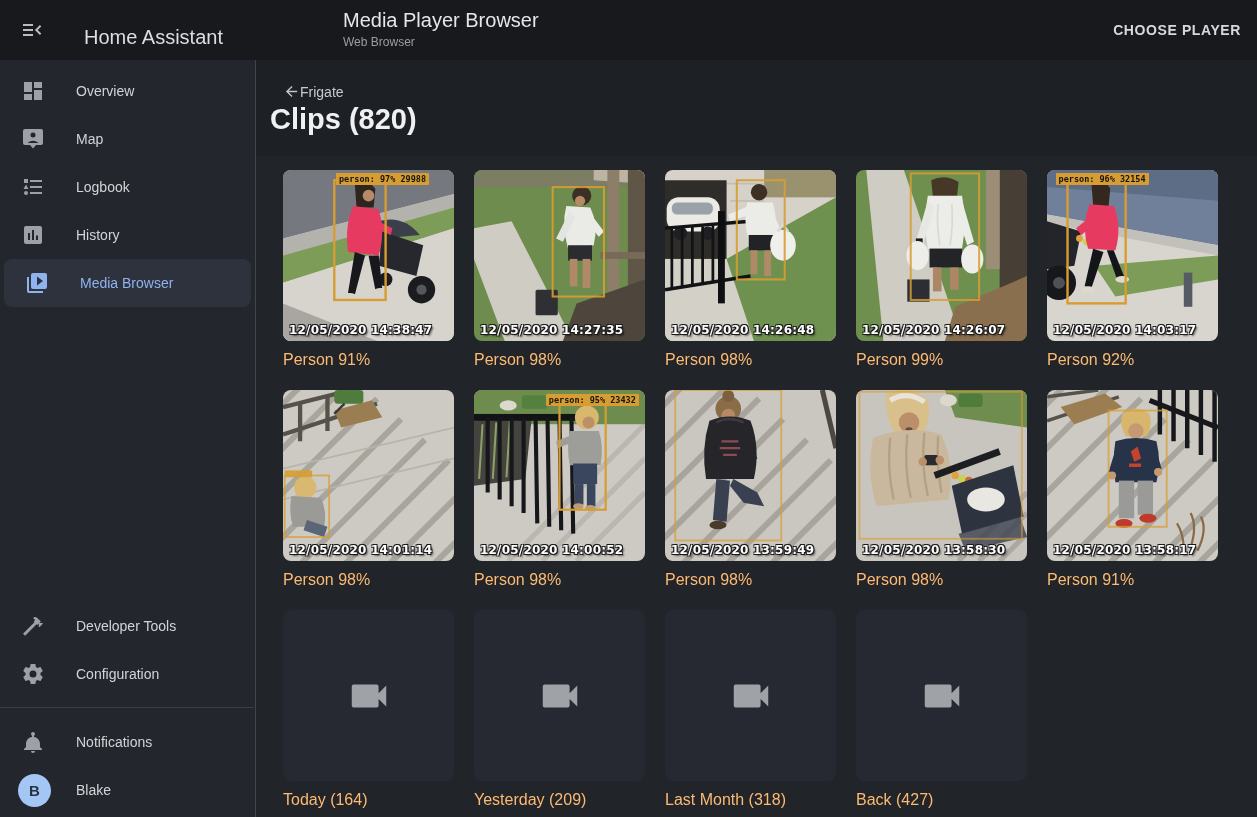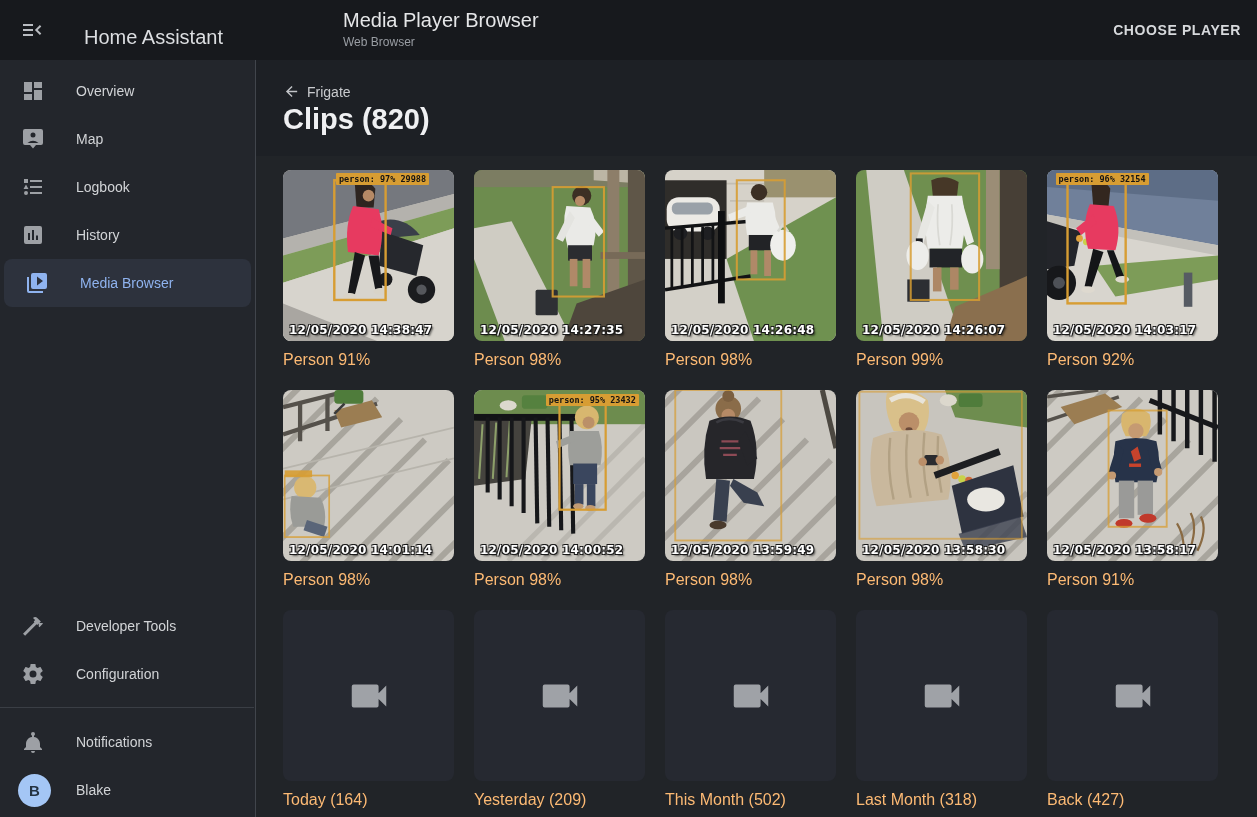--- a/index.html
+++ b/index.html
@@ -28,24 +28,24 @@
   .nav-item.selected .nav-icon{color:#8fb3ef;}
   #nav-items{padding-top:7px;}
   .nav-bottom{position:absolute;left:0;right:1px;bottom:0;padding-bottom:3px;}
   .nav-divider{border:none;border-top:1px solid #3a3e45;margin:9px 0 10px 0;}
   .avatar{width:33px;height:33px;border-radius:50%;background:#a4c6f5;color:#253342;font-size:15px;
     font-weight:700;display:flex;align-items:center;justify-content:center;flex:0 0 33px;margin-left:-3px;}
   .profile .nav-label{margin-left:25px;}
 
   
   .main-header{position:absolute;left:256px;right:0;top:60px;height:96px;background:#1d2025;}
-  .breadcrumb{position:absolute;left:27px;top:23px;display:flex;align-items:center;gap:7px;
+  .breadcrumb{position:absolute;left:27px;top:23px;display:flex;align-items:center;
     color:#c9cbce;font-size:14px;cursor:pointer;}
   .breadcrumb .bc-icon{width:17px;height:17px;color:#c2c4c8;}
-  .page-title{position:absolute;left:27px;top:43px;margin:0;font-size:29px;font-weight:700;color:#eff0f2;}
+  .page-title{position:absolute;left:14px;top:43px;margin:0;font-size:29px;font-weight:700;color:#eff0f2;}
   .content{position:absolute;left:256px;right:0;top:156px;bottom:0;background:#212428;}
   .grid{position:absolute;left:27px;top:14px;display:grid;grid-template-columns:repeat(5,171px);
     column-gap:20px;row-gap:19px;}
   .cell{width:171px;cursor:pointer;}
   .thumb{position:relative;width:171px;height:171px;border-radius:8px;overflow:hidden;background:#2a2d33;}
   .thumb svg.sc{position:absolute;inset:0;width:100%;height:100%;}
   .thumb.folder{display:flex;align-items:center;justify-content:center;background:#262931;}
   .thumb.folder .vid-icon{width:46px;height:46px;color:#9fa2a7;}
   .cell-label{margin-top:8px;font-size:16px;line-height:22px;color:#fdba74;white-space:nowrap;}
   .ts{position:absolute;left:6px;bottom:4px;z-index:3;font-family:"DejaVu Sans",sans-serif;
@@ -546,34 +546,26 @@
               </svg></span>
           </div>
           <div class="cell-label">Yesterday (209)</div>
         </div>
         <div class="cell">
           <div class="thumb folder">
             <span class="vid-icon"><svg viewBox="0 0 24 24" width="46" height="46" fill="currentColor">
                 <path d="M17,10.5V7A1,1 0 0,0 16,6H4A1,1 0 0,0 3,7V17A1,1 0 0,0 4,18H16A1,1 0 0,0 17,17V13.5L21,17.5V6.5L17,10.5Z"></path>
               </svg></span>
           </div>
-          <div class="cell-label">This Month (502)</div>
+          <div class="cell-label">Last Month (318)</div>
         </div>
         <div class="cell">
           <div class="thumb folder">
             <span class="vid-icon"><svg viewBox="0 0 24 24" width="46" height="46" fill="currentColor">
                 <path d="M17,10.5V7A1,1 0 0,0 16,6H4A1,1 0 0,0 3,7V17A1,1 0 0,0 4,18H16A1,1 0 0,0 17,17V13.5L21,17.5V6.5L17,10.5Z"></path>
               </svg></span>
           </div>
-          <div class="cell-label">Last Month (318)</div>
-        </div>
-        <div class="cell">
-          <div class="thumb folder">
-            <span class="vid-icon"><svg viewBox="0 0 24 24" width="46" height="46" fill="currentColor">
-                <path d="M17,10.5V7A1,1 0 0,0 16,6H4A1,1 0 0,0 3,7V17A1,1 0 0,0 4,18H16A1,1 0 0,0 17,17V13.5L21,17.5V6.5L17,10.5Z"></path>
-              </svg></span>
-          </div>
           <div class="cell-label">Back (427)</div>
         </div>
       </div>
   </main>
 
 </div>
 
 </body></html>

